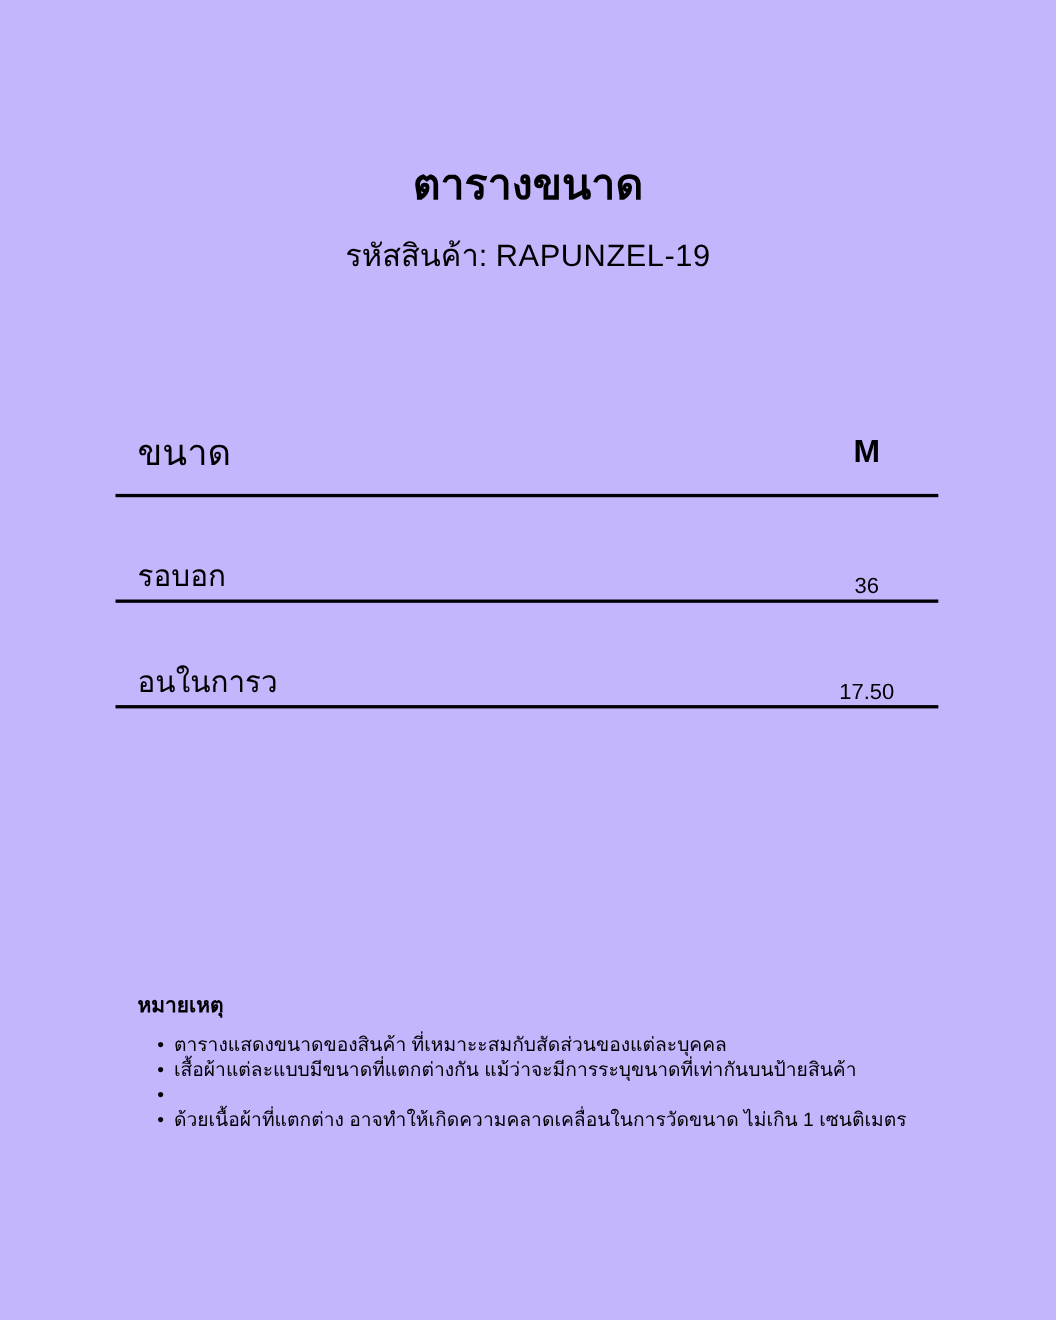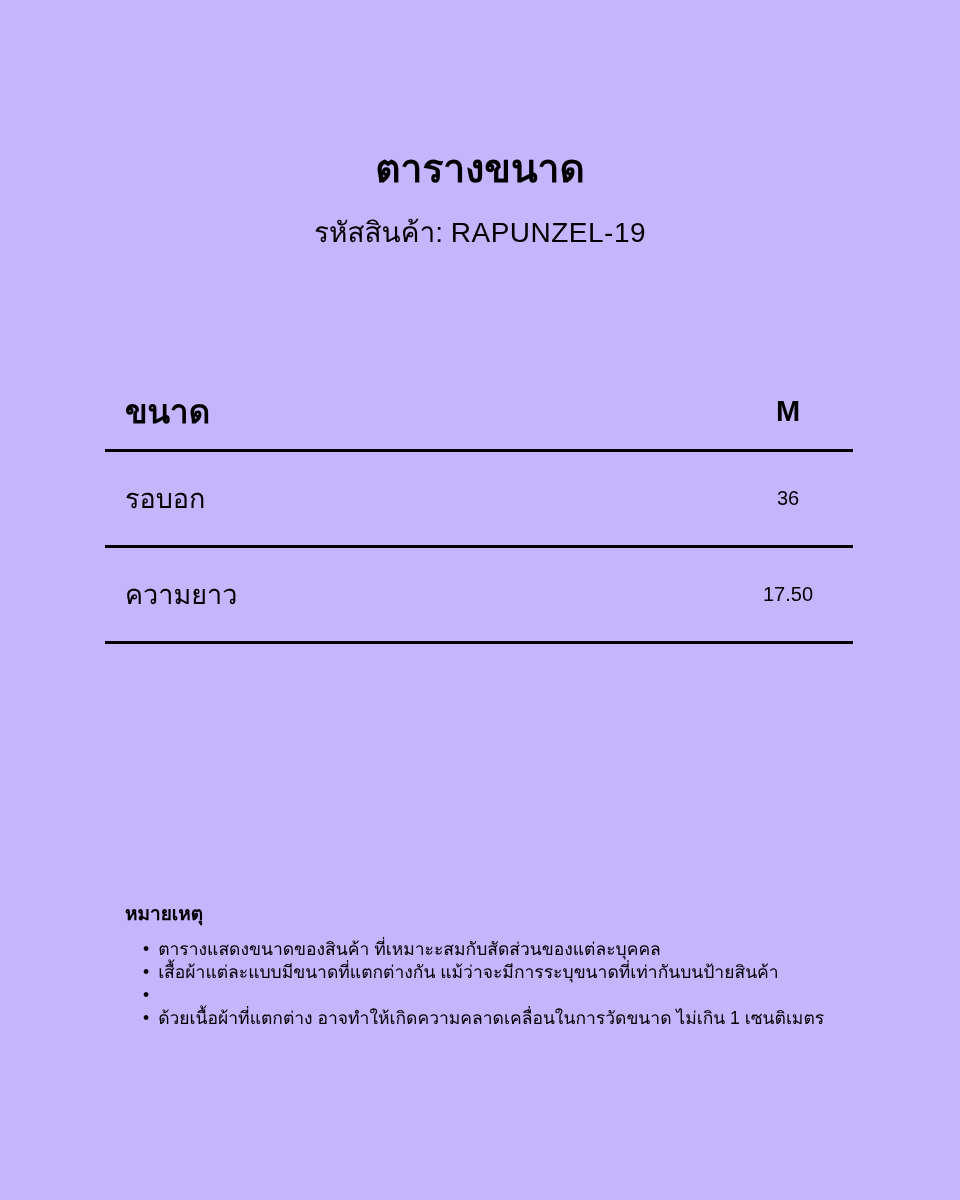--- a/index.html
+++ b/index.html
@@ -44,32 +44,32 @@
   }
   .thead {
     display: flex;
     align-items: center;
     justify-content: space-between;
     height: 75px;
     border-bottom: 3px solid #000;
   }
   .thead .col-label {
     font-size: 33px;
-    font-weight: 700;
+    font-weight: 400;
     padding-left: 20px;
   }
   .thead .col-value {
     width: 130px;
     text-align: center;
     font-size: 29px;
     font-weight: 700;
   }
   .trow {
     display: flex;
-    align-items: center;
+    align-items: flex-end;
     justify-content: space-between;
     height: 93px;
     border-bottom: 3px solid #000;
   }
   .trow .row-label {
     font-size: 27px;
     padding-left: 20px;
   }
   .trow .row-value {
     width: 130px;
@@ -127,21 +127,21 @@
   <div class="size-table">
     <div class="thead">
       <span class="col-label">ขนาด</span>
       <span class="col-value">M</span>
     </div>
     <div class="trow">
       <span class="row-label">รอบอก</span>
       <span class="row-value">36</span>
     </div>
     <div class="trow">
-      <span class="row-label">ความยาว</span>
+      <span class="row-label">อนในการว</span>
       <span class="row-value">17.50</span>
     </div>
   </div>
 
 
   <div class="notes">
     <div class="notes-heading">หมายเหตุ</div>
     <ul class="notes-list">
       <li>
         <span class="bullet">•</span>

